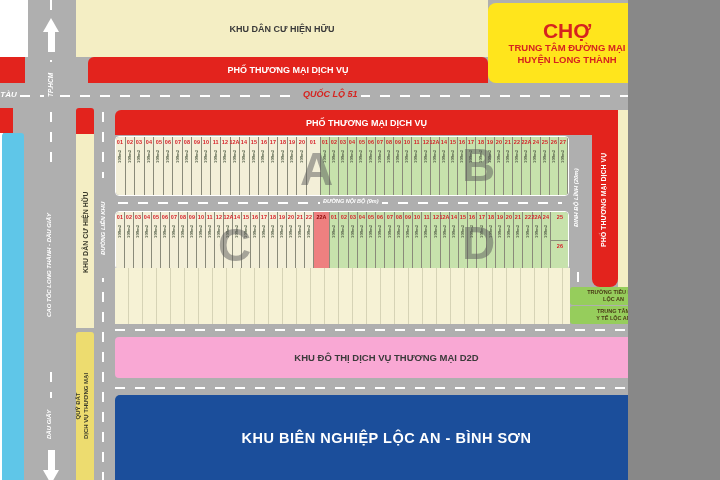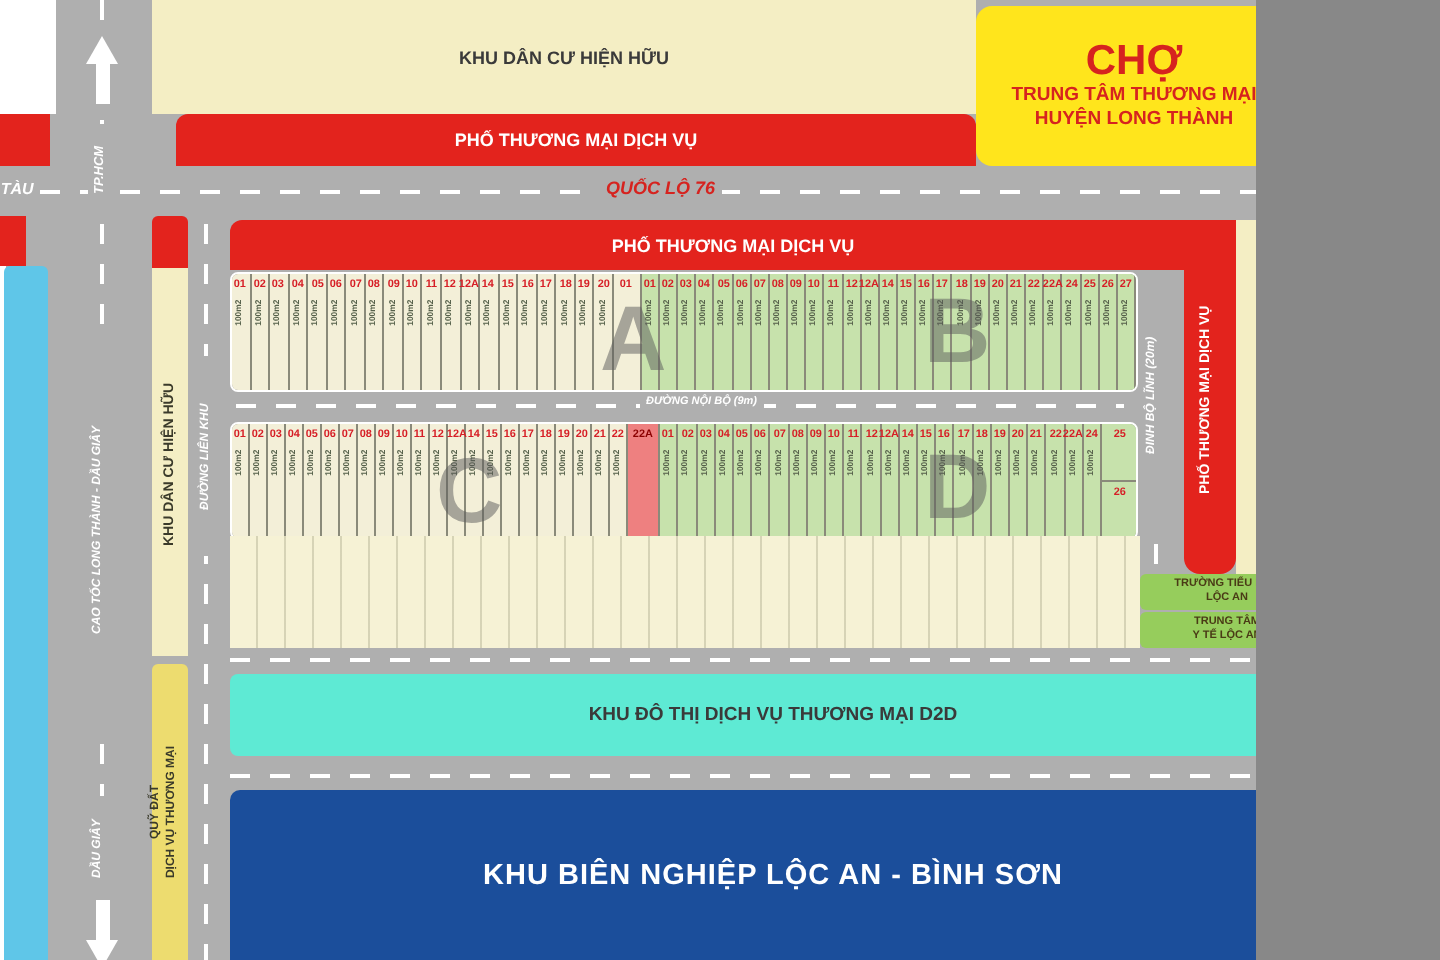--- a/index.html
+++ b/index.html
@@ -22,21 +22,21 @@
   .red-stub2{left:0;top:108px;width:13px;height:25px;background:#E3231D;}
   .left-cap{left:76px;top:108px;width:18px;height:26px;background:#E3231D;border-radius:3px 3px 0 0;}
   .left-body{left:76px;top:134px;width:18px;height:194px;background:#F4EEC4;}
   .quy-dat{left:76px;top:332px;width:18px;height:148px;background:#EDDC6F;border-radius:3px 3px 0 0;}
   .banner2{left:115px;top:110px;width:503px;height:25px;background:#E3231D;border-radius:6px 0 0 0;color:#fff;font-size:9px;}
   .pale-area{left:115px;top:268px;width:455px;height:56px;background:#F6F2D5;
              background-image:repeating-linear-gradient(90deg,transparent 0,transparent 13px,rgba(120,120,90,.25) 13px,rgba(120,120,90,.25) 14px);}
   .school{left:570px;top:287px;width:87px;height:37px;display:flex;flex-direction:column;gap:1px;}
   .school .sbox{flex:1;background:#96CD5C;border-radius:3px;color:#4A3B16;font-size:5.5px;line-height:1.25;
                 display:flex;flex-direction:column;align-items:center;justify-content:center;}
-  .d2d{left:115px;top:337px;width:543px;height:41px;background:#5eead4;border-radius:4px;color:#3A3A3A;font-size:9.5px;}
+  .d2d{left:115px;top:337px;width:543px;height:41px;background:#f9a8d4;border-radius:4px;color:#3A3A3A;font-size:9.5px;}
   .blue-box{left:115px;top:395px;width:543px;height:85px;background:#1B4E9B;border-radius:5px 5px 0 0;color:#fff;font-size:14.5px;letter-spacing:.5px;}
   .red-strip{left:592px;top:110px;width:26px;height:177px;background:#E3231D;border-radius:0 0 8px 8px;}
   .yellow-strip{left:618px;top:110px;width:39px;height:177px;background:#F4EEC4;border-radius:0 6px 6px 0;}
   .green-truong{left:692px;top:110px;width:28px;height:67px;background:#A6D36B;border-radius:0 0 0 6px;
                 color:#3A4A20;font-size:6px;line-height:1.5;padding:18px 0 0 3px;white-space:nowrap;}
   .yellow-right-mid{left:692px;top:177px;width:28px;height:203px;background:#F4EEC4;}
   .yellow-right-bot{left:692px;top:394px;width:28px;height:86px;background:#F4EEC4;}
   .ubnd-box{left:690px;top:394px;width:30px;height:30px;background:#E3231D;border-radius:5px 0 0 5px;
             color:#FFE51C;font-size:5.5px;line-height:1.5;padding:7px 0 0 4px;white-space:nowrap;}
   .khu-tai{left:692px;top:432px;width:28px;height:30px;color:#3A3A2A;font-size:5.5px;line-height:1.6;white-space:nowrap;}
@@ -81,21 +81,21 @@
   <div class="abs white-tl"></div>
   <div class="abs ctr cream-top">
     <span>KHU DÂN CƯ HIỆN HỮU</span>
   </div>
   <div class="abs red-stub1"></div>
   <div class="abs ctr banner1">
     <span>PHỐ THƯƠNG MẠI DỊCH VỤ</span>
   </div>
   <div class="abs ctr cho-box">
     <span class="t1">CHỢ</span>
-    <span class="t2">TRUNG TÂM THƯƠNG MẠI</span>
+    <span class="t2">TRUNG TÂM ĐƯỜNG MẠI</span>
     <span class="t2">HUYỆN LONG THÀNH</span>
   </div>
   <div class="abs khu-tt-box">
     <span style="display:block">KHU TT HÀNH CHÍNH</span>
     <span style="display:block">HUYỆN LONG THÀNH</span>
   </div>
 
   <div class="dash-v" style="left:50px;top:0;height:82px;"></div>
   <div class="dash-v" style="left:50px;top:112px;height:368px;"></div>
   <div class="dash-v" style="left:102px;top:112px;height:368px;"></div>
@@ -108,21 +108,21 @@
   <div class="dash-h" style="left:115px;top:329px;width:545px;"></div>
   <div class="dash-h" style="left:115px;top:387px;width:545px;"></div>
   <div class="dash-h" style="left:688px;top:387px;width:32px;"></div>
 
   <div class="arrow" style="left:43px;top:18px;">
     <div class="head-up"></div>
       <div class="stem"></div>
   </div>
   <div class="vtext vlab" style="left:44px;top:62px;height:46px;font-size:6.5px;">TP.HCM</div>
   <div class="rlab white" style="left:-28px;top:90px;font-size:8px;">VŨNG TÀU</div>
-  <div class="rlab red" style="left:300px;top:89px;font-size:9px;">QUỐC LỘ 76</div>
+  <div class="rlab red" style="left:300px;top:89px;font-size:9px;">QUỐC LỘ 51</div>
   <div class="rlab red" style="left:707px;top:92px;font-size:6.5px;">BIÊN HÒA</div>
   <div class="vtext vlab" style="left:43px;top:168px;height:195px;">CAO TỐC LONG THÀNH - DẦU GIÂY</div>
   <div class="vtext vlab" style="left:43px;top:398px;height:52px;">DẦU GIÂY</div>
   <div class="arrow" style="left:43px;top:450px;">
     <div class="stem"></div>
       <div class="head-down"></div>
   </div>
   <div class="vtext vlab" style="left:97px;top:178px;height:100px;">ĐƯỜNG LIÊN KHU</div>
   <div class="rlab white" style="left:320px;top:198px;font-size:5.5px;">ĐƯỜNG NỘI BỘ (9m)</div>
   <div class="vtext vlab" style="left:570px;top:128px;height:140px;">ĐINH BỘ LĨNH (20m)</div>

